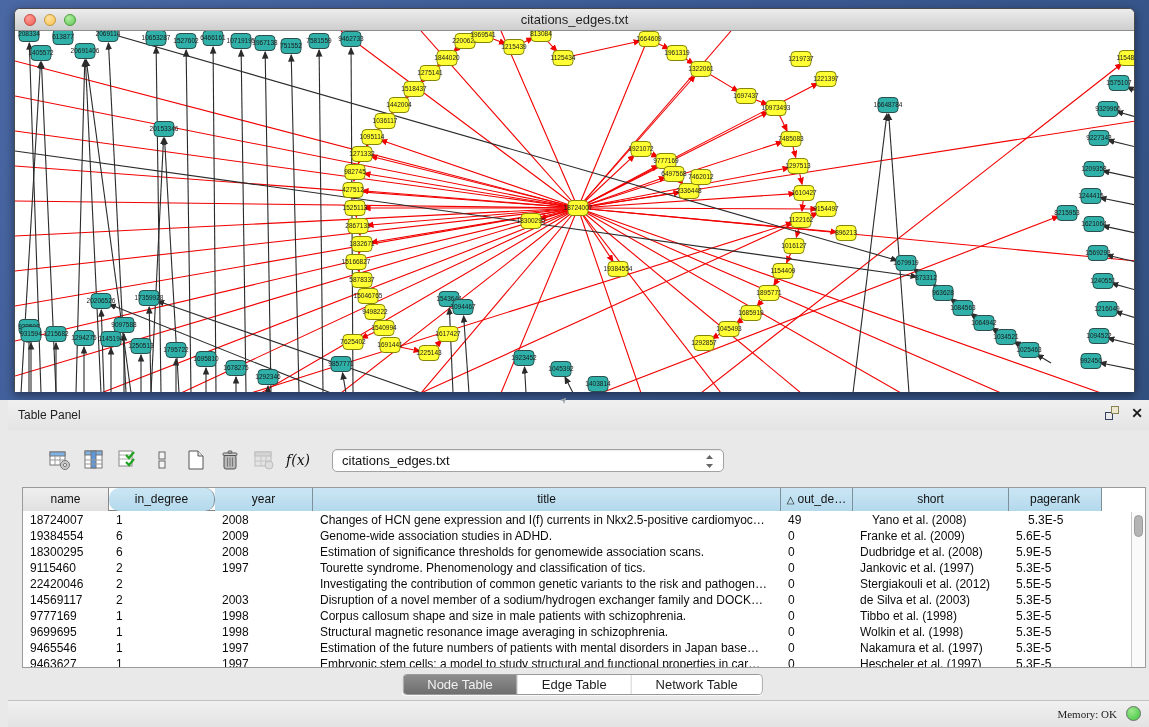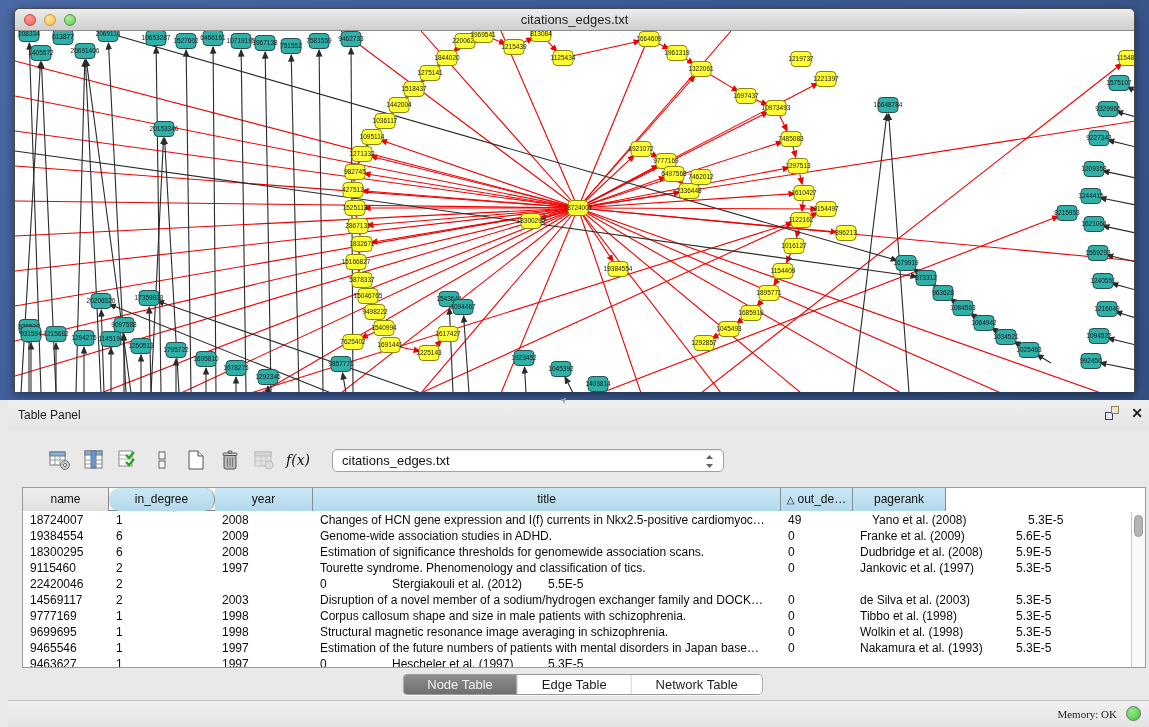--- a/index.html
+++ b/index.html
@@ -782,20 +782,21 @@
     </div>
   </div>
 
   <div class="dtable">
     <div class="thead" id="table-head">
         <div class="th first" style="width: 86px;"><span>name</span></div>
         <div class="th" style="width: 106px; border-radius: 10px;"><span>in_degree</span></div>
         <div class="th" style="width: 98px;"><span>year</span></div>
         <div class="th" style="width: 468px;"><span>title</span></div>
         <div class="th" style="width: 72px;"><span class="sort-glyph">△</span><span>out_de…</span></div>
+        <div class="th" style="width: 156px;"><span>short</span></div>
         <div class="th" style="width: 93px;"><span>pagerank</span></div>
         <div class="th filler"></div>
       </div>
     <div class="tbody" id="table-body">
         <div class="tr">
           <div class="td" style="width: 86px;">18724007</div>
           <div class="td" style="width: 106px;">1</div>
           <div class="td" style="width: 98px;">2008</div>
           <div class="td" style="width: 468px;">Changes of HCN gene expression and I(f) currents in Nkx2.5-positive cardiomyoc…</div>
           <div class="td" style="width: 72px;">49</div>
@@ -826,20 +827,21 @@
           <div class="td" style="width: 98px;">1997</div>
           <div class="td" style="width: 468px;">Tourette syndrome. Phenomenology and classification of tics.</div>
           <div class="td" style="width: 72px;">0</div>
           <div class="td" style="width: 156px;">Jankovic et al. (1997)</div>
           <div class="td" style="width: 93px;">5.3E-5</div>
         </div>
         <div class="tr">
           <div class="td" style="width: 86px;">22420046</div>
           <div class="td" style="width: 106px;">2</div>
           <div class="td" style="width: 98px; margin-top: 38px;">2012</div>
+          <div class="td" style="width: 468px;">Investigating the contribution of common genetic variants to the risk and pathogen…</div>
           <div class="td" style="width: 72px;">0</div>
           <div class="td" style="width: 156px;">Stergiakouli et al. (2012)</div>
           <div class="td" style="width: 93px;">5.5E-5</div>
         </div>
         <div class="tr">
           <div class="td" style="width: 86px;">14569117</div>
           <div class="td" style="width: 106px;">2</div>
           <div class="td" style="width: 98px;">2003</div>
           <div class="td" style="width: 468px;">Disruption of a novel member of a sodium/hydrogen exchanger family and DOCK…</div>
           <div class="td" style="width: 72px;">0</div>
@@ -863,27 +865,28 @@
           <div class="td" style="width: 72px;">0</div>
           <div class="td" style="width: 156px;">Wolkin et al. (1998)</div>
           <div class="td" style="width: 93px;">5.3E-5</div>
         </div>
         <div class="tr">
           <div class="td" style="width: 86px;">9465546</div>
           <div class="td" style="width: 106px;">1</div>
           <div class="td" style="width: 98px;">1997</div>
           <div class="td" style="width: 468px;">Estimation of the future numbers of patients with mental disorders in Japan base…</div>
           <div class="td" style="width: 72px;">0</div>
-          <div class="td" style="width: 156px;">Nakamura et al. (1993)</div>
+          <div class="td" style="width: 156px;">Nakamura et al. (1997)</div>
           <div class="td" style="width: 93px;">5.3E-5</div>
         </div>
         <div class="tr">
           <div class="td" style="width: 86px;">9463627</div>
           <div class="td" style="width: 106px;">1</div>
           <div class="td" style="width: 98px;">1997</div>
+          <div class="td" style="width: 468px;">Embryonic stem cells: a model to study structural and functional properties in car…</div>
           <div class="td" style="width: 72px;">0</div>
           <div class="td" style="width: 156px;">Hescheler et al. (1997)</div>
           <div class="td" style="width: 93px;">5.3E-5</div>
         </div>
       </div>
     <div class="vscroll">
       <div class="vthumb"></div>
     </div>
   </div>
 

